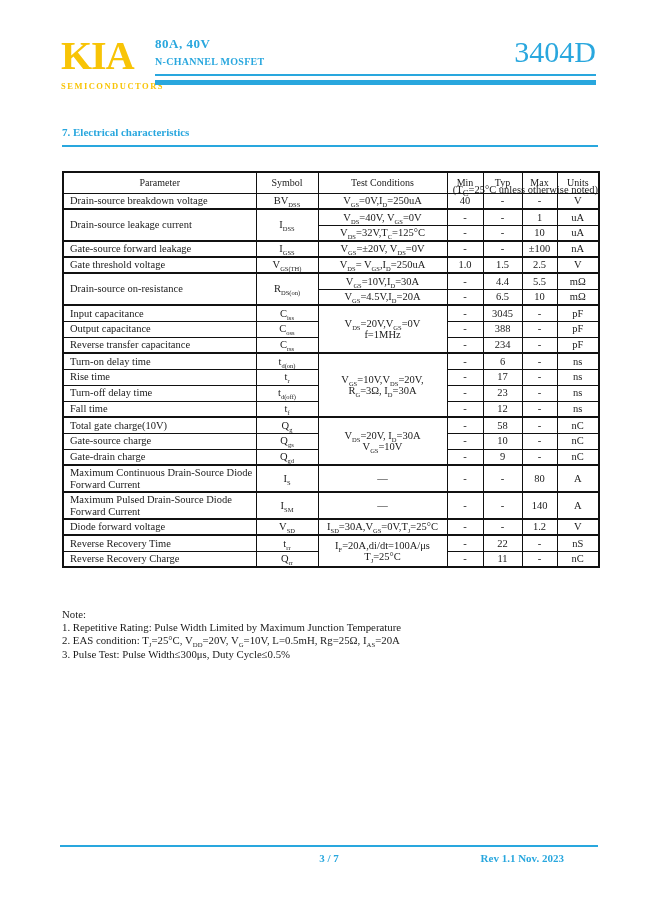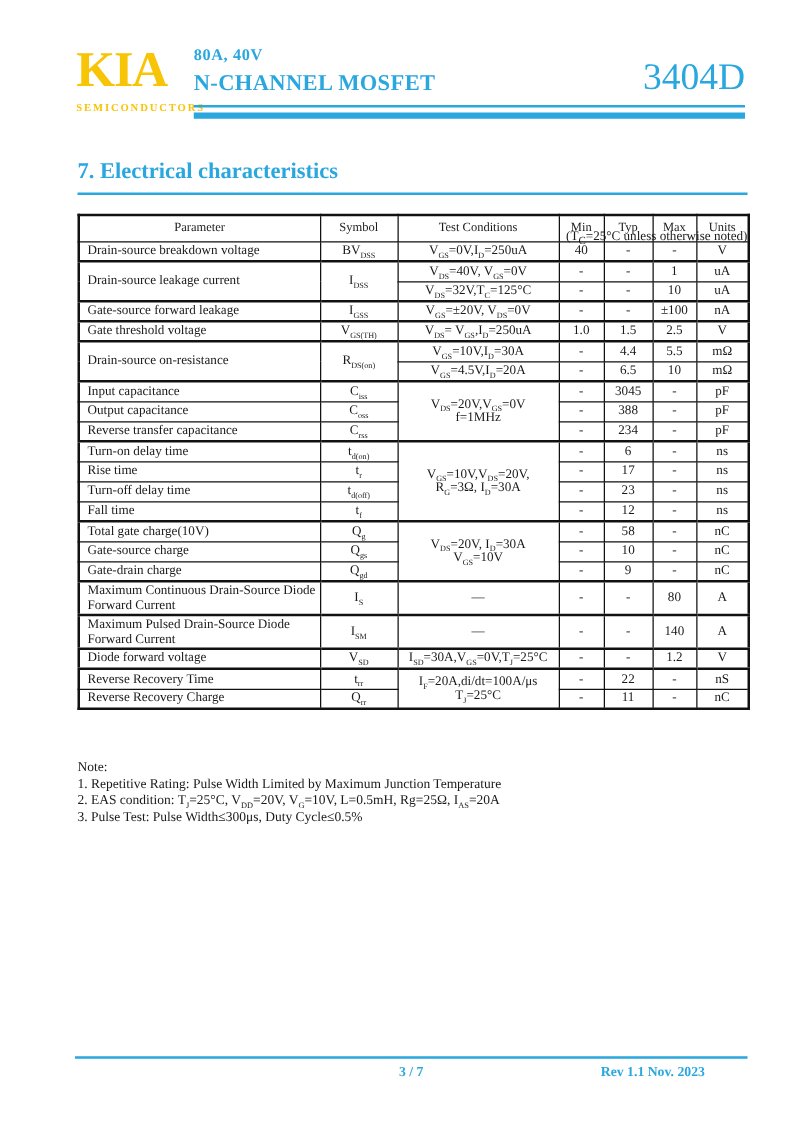--- a/index.html
+++ b/index.html
@@ -26,29 +26,29 @@
     font-size: 40px; font-weight: 700; letter-spacing: -1px;
     color: var(--brand); line-height: 44px;
   }
   .logo-sub {
     font-size: 8.5px; font-weight: 700; letter-spacing: 1.5px;
     color: var(--brand); margin-top: 3px; white-space: nowrap;
   }
   .header-right { position: absolute; left: 155px; top: 36px; width: 441px; }
   .hr-row { display: flex; justify-content: space-between; align-items: flex-end; }
   .rating { font-size: 13px; font-weight: 700; color: var(--accent); letter-spacing: 0.5px; }
-  .type { font-size: 18px; font-weight: 700; color: var(--accent); margin-top: 4px; letter-spacing: 0.3px; }
+  .type { font-size: 10px; font-weight: 700; color: var(--accent); margin-top: 4px; letter-spacing: 0.3px; }
   .part-number { font-size: 30px; font-weight: 400; color: var(--accent); line-height: 30px; }
   .rule-thin  { height: 2px; background: var(--accent); margin-top: 7px; }
   .rule-thick { height: 5px; background: var(--accent); margin-top: 4px; }
 
   
   .section-title {
     position: absolute; left: 62px; top: 126px; width: 536px;
-    margin: 0; font-size: 18px; font-weight: 700; color: var(--accent);
+    margin: 0; font-size: 11px; font-weight: 700; color: var(--accent);
     padding-bottom: 7px; border-bottom: 2px solid var(--accent);
   }
   .cond-note {
     position: absolute; left: 62px; top: 157px; width: 536px;
     text-align: right; font-size: 10.5px; color: var(--ink); margin-top: 27px;
   }
 
   
   .ec-table {
     position: absolute; left: 62px; top: 171px; width: 536px;

